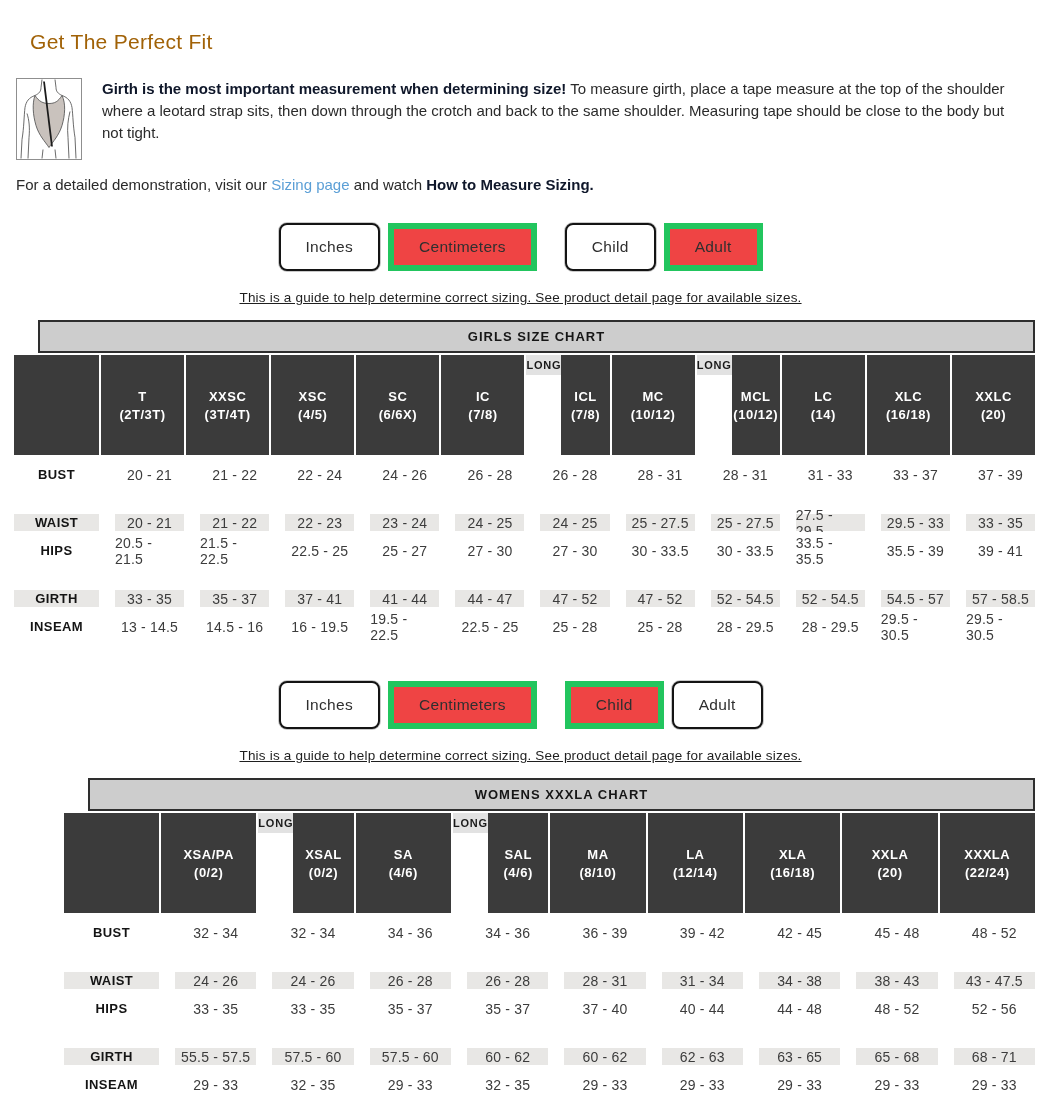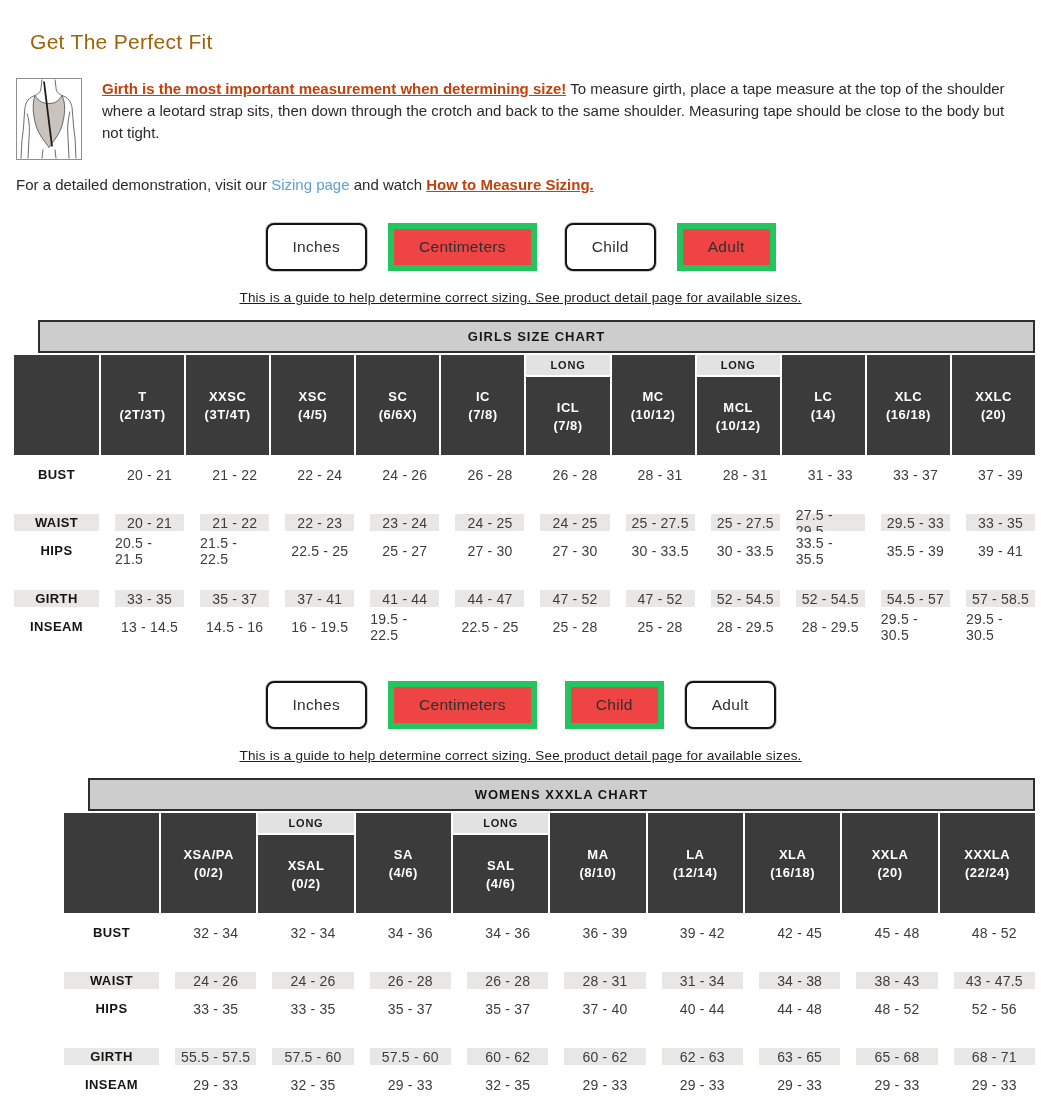--- a/index.html
+++ b/index.html
@@ -32,32 +32,32 @@
     flex: 0 0 auto;
     background: #fff;
   }
   .leotard-box svg { display: block; width: 100%; height: 100%; }
   .intro-text {
     font-size: 15px;
     line-height: 22px;
     max-width: 952px;
     color: #2a2a2a;
   }
-  .bold { font-weight: 700; color: #c2410c; text-decoration: underline; }
+  .bold { font-weight: 700; color: #0f172a; }
 
   .demo-line { margin: 16px 0 0 16px; font-size: 15px; color: #2a2a2a; }
   .link { color: #5b9fd6; cursor: pointer; text-decoration: none; }
 
   .toggle-row {
     display: flex;
     justify-content: center;
     gap: 28px;
     margin-top: 30px;
   }
-  .toggle-set { display: flex; gap: 21px; }
+  .toggle-set { display: flex; gap: 8px; }
   .toggle-btn {
     height: 48px;
     padding: 0 25px;
     font-size: 15.5px;
     letter-spacing: .3px;
     color: #2f2f2f;
     background: #ef4444;
     border: 6px solid #22c55e;
     font-family: inherit;
     cursor: pointer;
@@ -88,21 +88,21 @@
     height: 33px;
     background: var(--title-bar);
     border: 2px solid #2e2e2e;
     display: flex; align-items: center; justify-content: center;
     font-weight: 700; font-size: 13px; letter-spacing: 1px;
     color: #161616;
     margin-bottom: 2px;
     margin-left: 24px;
   }
   .header-row { display: flex; gap: 2px; height: 100px; }
-  .h-cell { flex: 1 1 0; display: flex; flex-direction: column; min-width: 0; }
+  .h-cell { flex: 1 1 0; display: flex; min-width: 0; }
   .h-dark {
     background: var(--dark); color: #fff; flex: 1;
     display: flex; flex-direction: column; justify-content: center; align-items: center;
     gap: 3px; font-weight: 700; font-size: 13px; letter-spacing: .5px;
     text-align: center;
   }
   .long-tag {
     height: 20px; background: var(--long-bg);
     display: flex; align-items: center; justify-content: center;
     font-size: 11px; font-weight: 700; letter-spacing: .8px; color: #1a1a1a;

